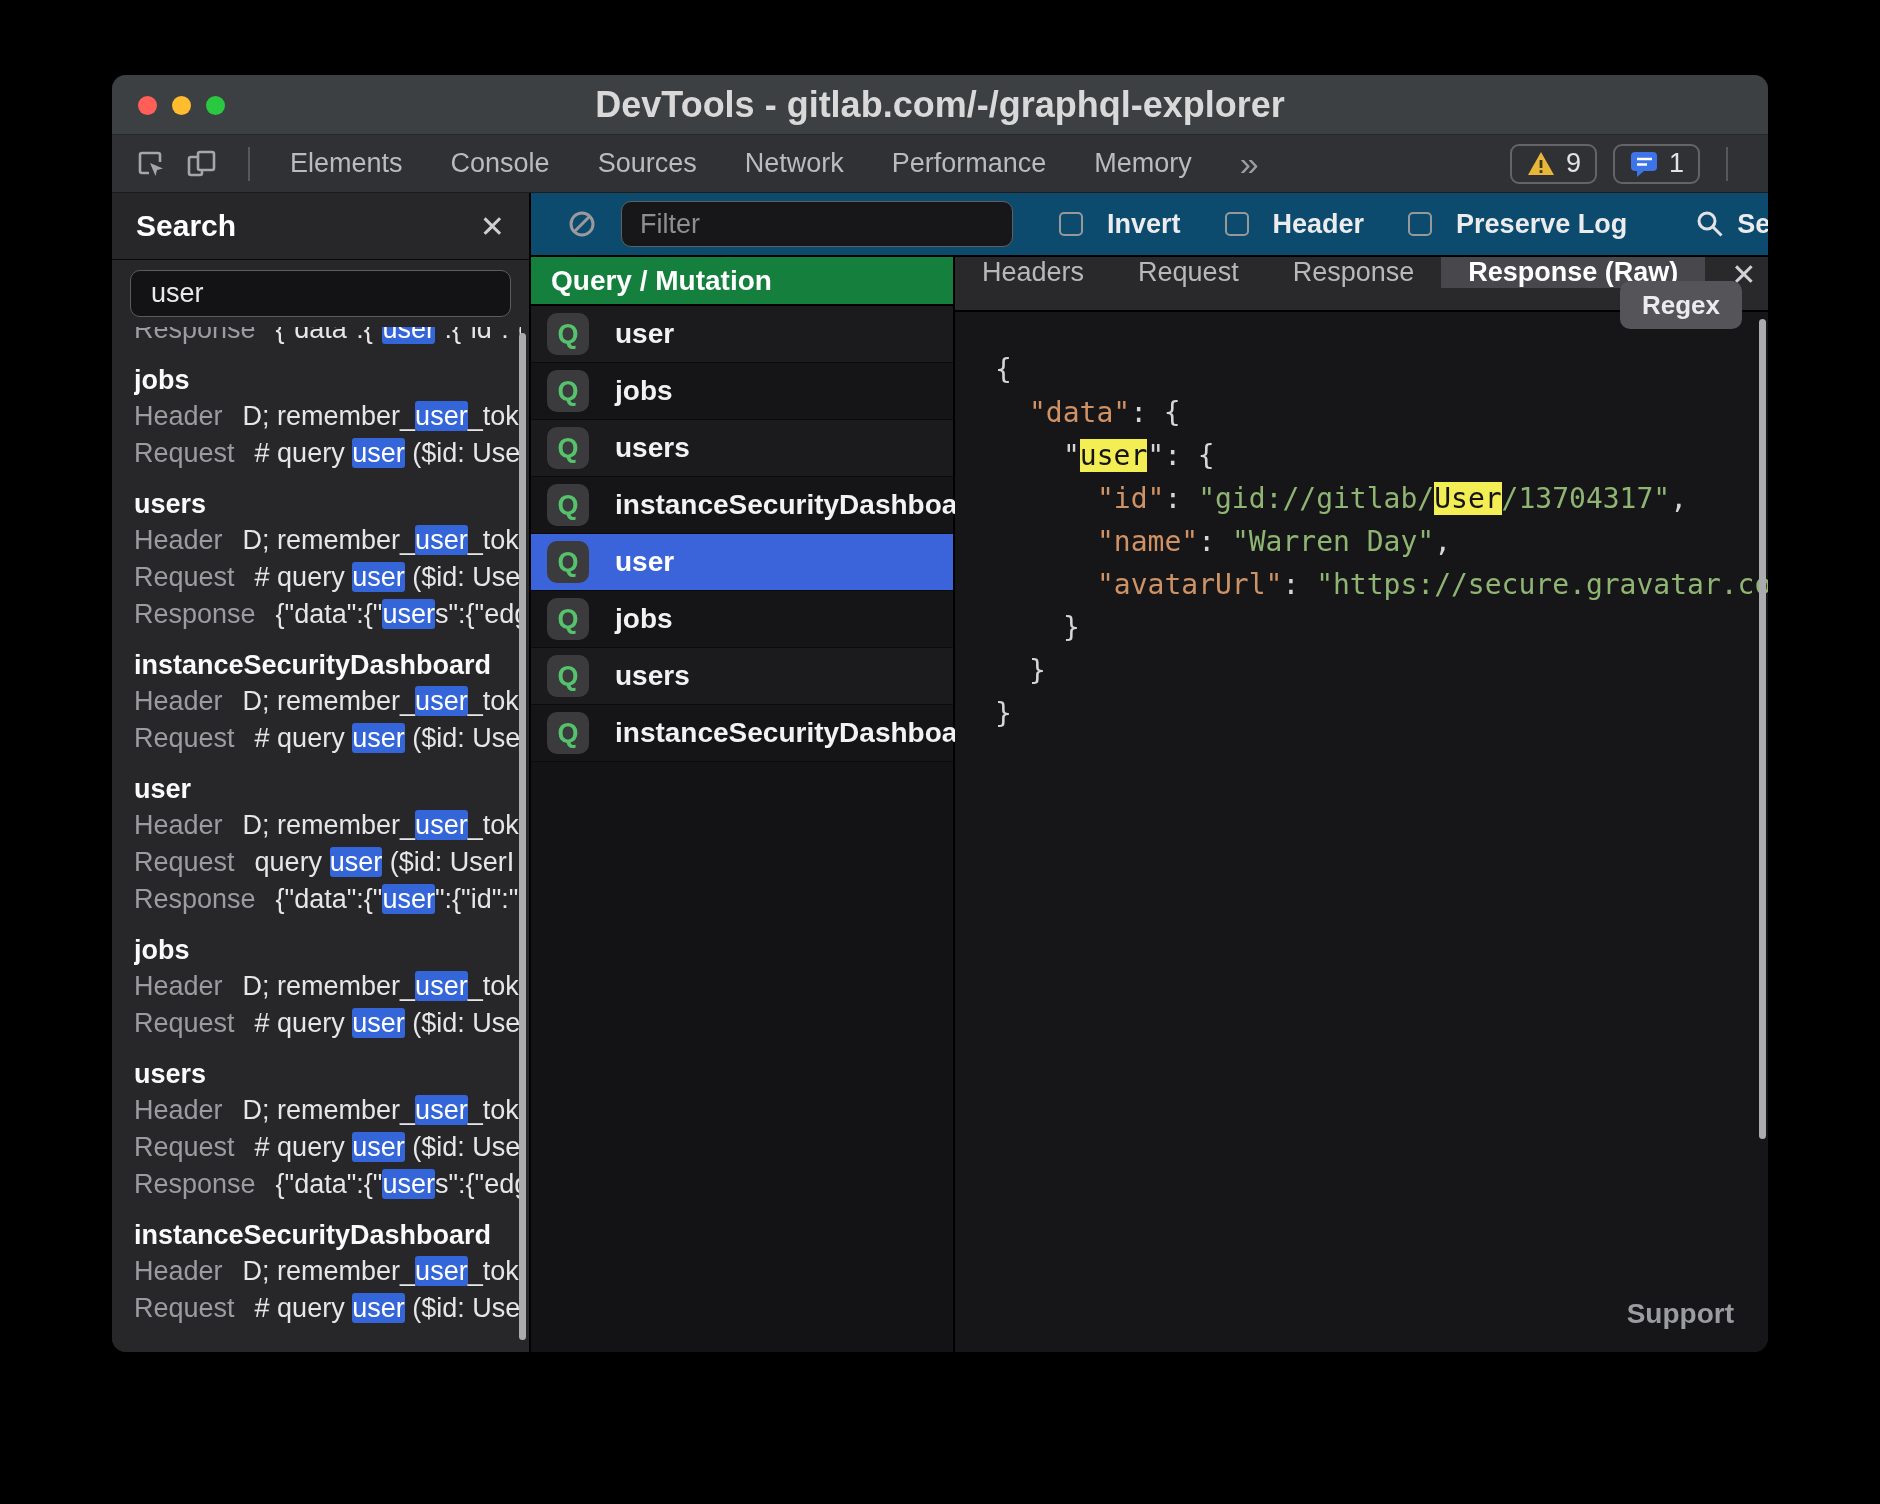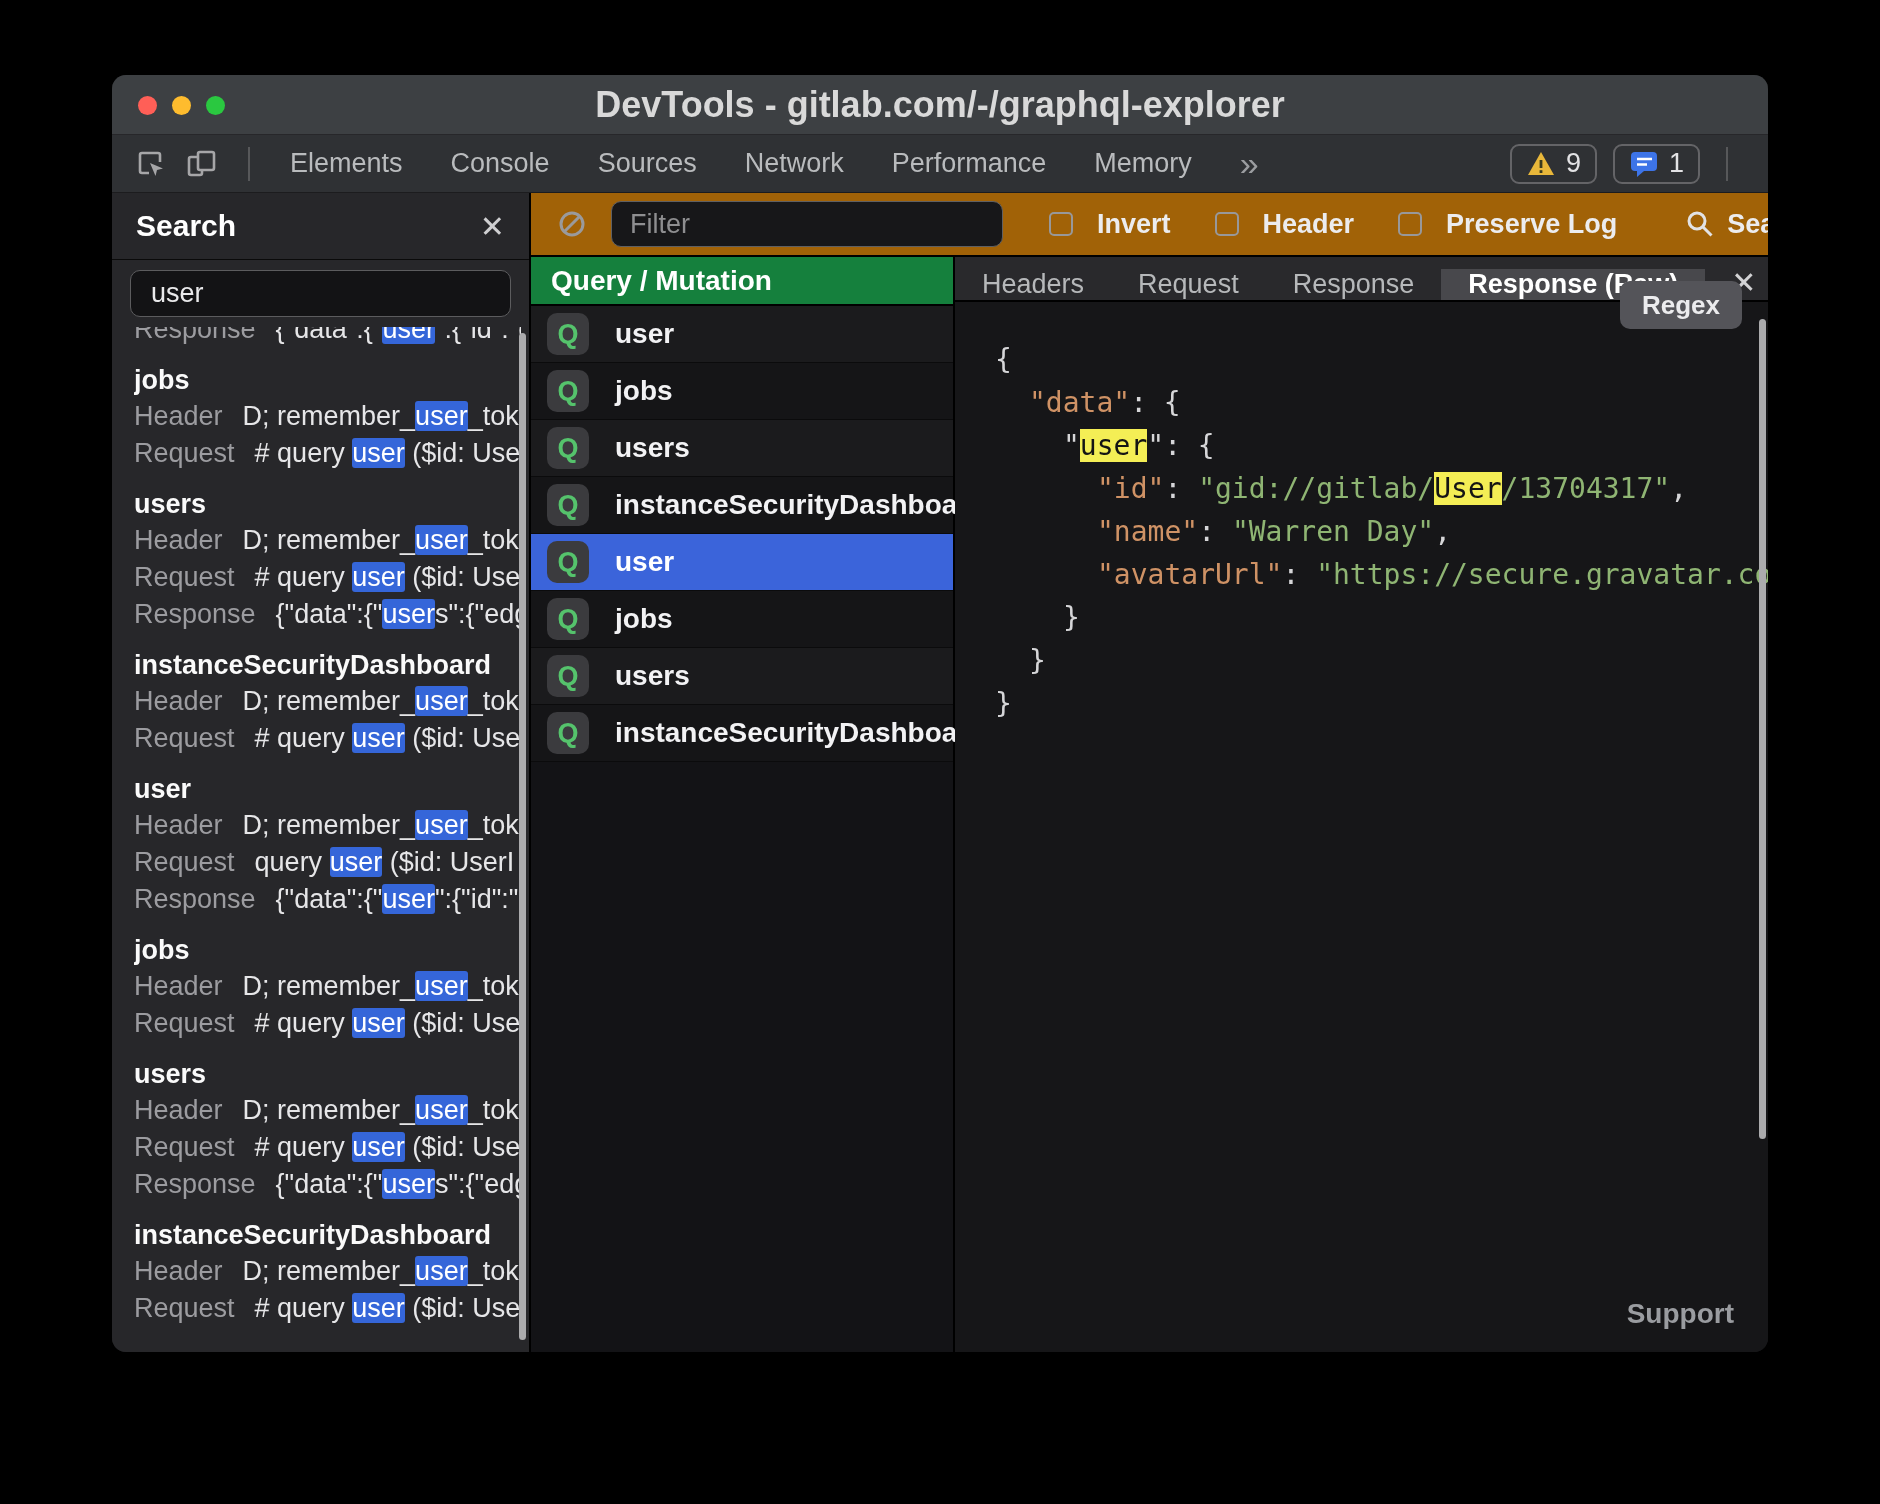--- a/index.html
+++ b/index.html
@@ -39,22 +39,22 @@
   .results { position:absolute; top:134px; bottom:8px; left:22px; right:8px; overflow:hidden; }
   .sec-title { font-weight:bold; color:#fafafa; font-size:27px; margin-top:14px; line-height:36px; white-space:nowrap; }
   .rline { display:flex; white-space:nowrap; overflow:hidden; font-size:27px; line-height:37px; color:#e6e6e8; }
   .rline .rlabel { color:#9c9ca0; margin-right:20px; flex-shrink:0; }
   .first-clip { margin-top:-16px; }
   .hl-blue { background:#3566d9; color:#fff; border-radius:3px; }
   .side-scroll { position:absolute; right:3px; top:140px; bottom:12px; width:7px;
     background:#ababad; border-radius:4px; }
   
   .rightside { flex:1; display:flex; flex-direction:column; min-width:0; }
-  .filter-row { height:64px; background:#a16207; border-bottom:2px solid #000; display:flex;
-    align-items:center; padding:0 26px; gap:24px; flex-shrink:0; }
+  .filter-row { height:64px; background:#0c4a6e; border-bottom:2px solid #000; display:flex;
+    align-items:center; padding:0 36px; gap:24px; flex-shrink:0; }
   .filter-input { width:400px; height:46px; border-radius:10px; background:#171719; border:1px solid #606062;
     color:#e9e9eb; font-size:27px; padding:0 18px; outline:none; font-family:"Liberation Sans",sans-serif; }
   .filter-input::placeholder { color:#8e8e90; }
   .cb-wrap { display:flex; align-items:center; gap:44px; margin-left:22px; }
   .cbgroup { display:flex; align-items:center; gap:24px; }
   .cbox { width:24px; height:24px; border:2.5px solid #98989a; border-radius:5px; }
   .cblabel { color:#ececee; font-size:27px; font-weight:bold; white-space:nowrap; }
   .search-ctl { display:flex; align-items:center; gap:12px; margin-left:44px; color:#ececee;
     font-size:27px; font-weight:bold; }
   .panels { flex:1; display:flex; min-height:0; }
@@ -65,22 +65,22 @@
     padding-left:20px; font-weight:bold; font-size:28px; color:#fff; flex-shrink:0; }
   .qlist { flex:1; }
   .qrow { height:57px; display:flex; align-items:center; padding-left:16px; gap:26px;
     border-bottom:1px solid #0b0b0c; font-weight:bold; font-size:28px; color:#f2f2f4; }
   .qrow.odd { background:#1b1b1d; } .qrow.even { background:#151517; }
   .qrow.selected { background:#3b64da; color:#fff; }
   .qbadge { width:42px; height:42px; border-radius:10px; background:#3b3b3e; color:#55c36c;
     font-weight:bold; font-size:27px; display:flex; align-items:center; justify-content:center; flex-shrink:0; }
   
   .response { flex:1; display:flex; flex-direction:column; background:#161618; position:relative; min-width:0; }
-  .resp-tabs { height:45px; background:#29292c; border-bottom:2px solid #000; display:flex;
-    align-items:flex-end; flex-shrink:0; }
+  .resp-tabs { height:55px; background:#29292c; border-bottom:2px solid #000; display:flex;
+    align-items:flex-start; flex-shrink:0; }
   .rtabs-inner { display:flex; align-items:stretch; }
   .rtab { display:flex; align-items:center; padding:0 27px; font-size:27px; color:#b6b8ba; white-space:nowrap; }
   .rtab.active { background:#48484c; color:#fff; font-weight:bold; }
   .rtab-close { margin-left:auto; display:flex; align-items:center; padding:0 26px; color:#d2d2d4; font-size:30px; }
   .json-area { position:relative; flex:1; padding:36px 0 0 40px; font-family:"DejaVu Sans Mono", monospace;
     font-size:28px; line-height:43px; white-space:pre; overflow:hidden; }
   .json-line { height:43px; }
   .jp { color:#d6d6d8; } .jk { color:#cf9265; } .js { color:#8fb573; }
   .jh { background:#f4ee55; color:#141414; }
   .copy-btn { position:absolute; top:24px; right:26px; height:48px; padding:0 22px; background:#545459;

